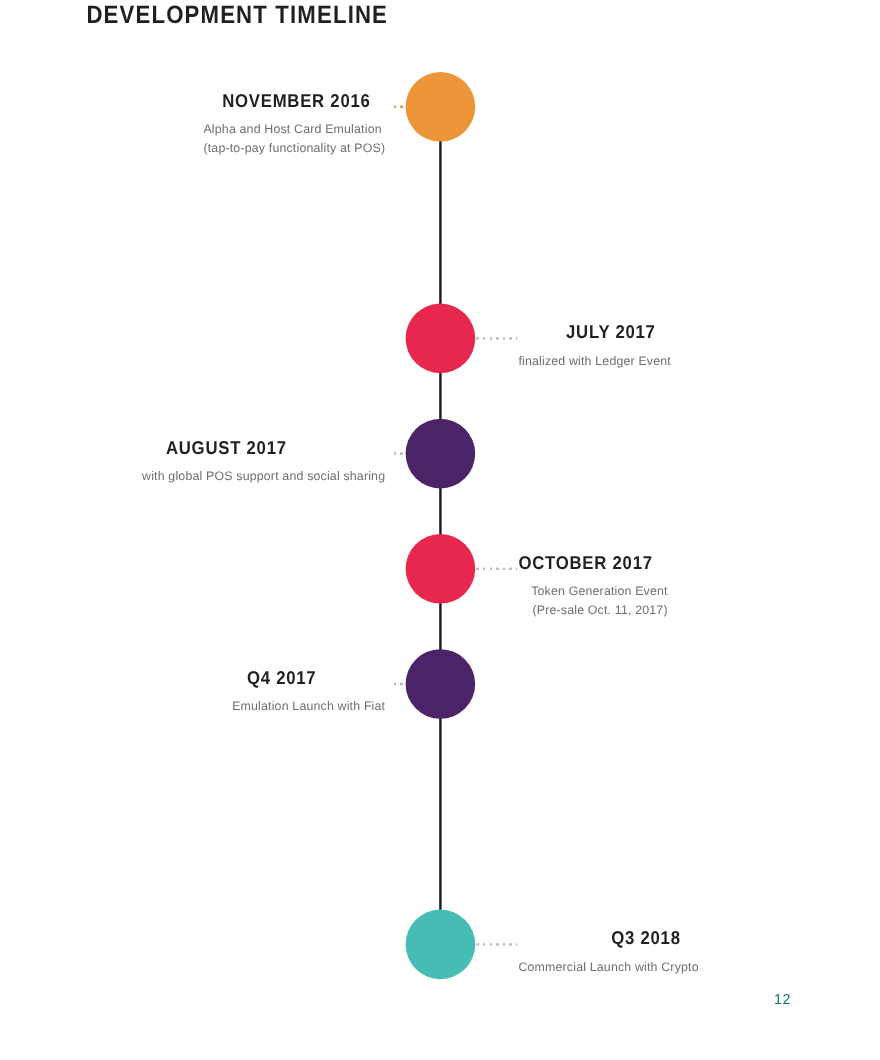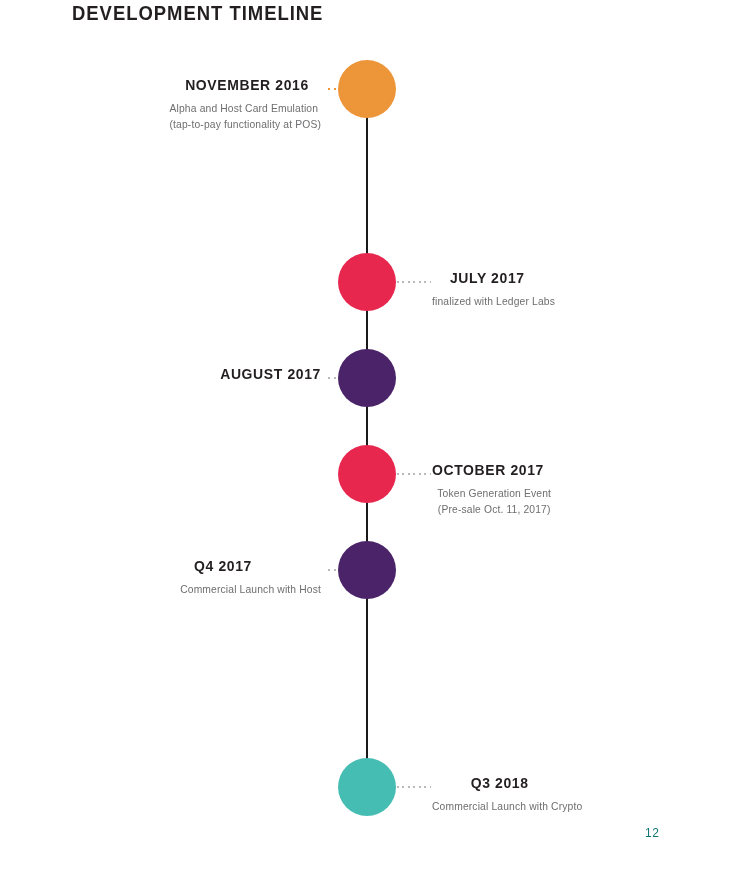--- a/index.html
+++ b/index.html
@@ -82,21 +82,21 @@
   .connector.left  { right: 371px; width: 34px; }
   .connector.right { left: 397px;  width: 34px; }
 
   
   .label {
     position: absolute;
     z-index: 2;
   }
 
   .label.left  { right: 412px; text-align: left; }
-  .label.right { left: 432px;  text-align: center;  }
+  .label.right { left: 432px;  text-align: right;  }
 
   .date {
     font-family: "Liberation Sans Narrow", "Liberation Sans", sans-serif;
     font-size: 15.5px;
     font-weight: bold;
     letter-spacing: 0.7px;
     color: #231f20;
     transform: scaleX(0.9);
     white-space: nowrap;
     line-height: 1.15;
@@ -145,32 +145,33 @@
       </div>
     </div>
     <div class="milestone" style="top: 282px;">
       <div class="dot" style="background: rgb(232, 39, 79);"></div>
       <div class="connector right" style="color: rgb(185, 185, 187);">
         <div class="dashes"></div>
       </div>
       <div class="label right" style="top: -13px;">
         <div class="date">JULY 2017</div>
         <div class="desc">
-          <div>finalized with Ledger Labs</div>
+          <div>finalized with Ledger Event</div>
         </div>
       </div>
     </div>
     <div class="milestone" style="top: 378px;">
       <div class="dot" style="background: rgb(74, 35, 104);"></div>
       <div class="connector left" style="color: rgb(185, 185, 187);">
         <div class="dashes"></div>
       </div>
       <div class="label left" style="top: -13px;">
         <div class="date">AUGUST 2017</div>
         <div class="desc">
+          <div>with global POS support and social sharing</div>
         </div>
       </div>
     </div>
     <div class="milestone" style="top: 474px;">
       <div class="dot" style="background: rgb(232, 39, 79);"></div>
       <div class="connector right" style="color: rgb(185, 185, 187);">
         <div class="dashes"></div>
       </div>
       <div class="label right" style="top: -13px;">
         <div class="date">OCTOBER 2017</div>
@@ -181,21 +182,21 @@
       </div>
     </div>
     <div class="milestone" style="top: 570px;">
       <div class="dot" style="background: rgb(74, 35, 104);"></div>
       <div class="connector left" style="color: rgb(185, 185, 187);">
         <div class="dashes"></div>
       </div>
       <div class="label left" style="top: -13px;">
         <div class="date">Q4 2017</div>
         <div class="desc">
-          <div>Commercial Launch with Host</div>
+          <div>Emulation Launch with Fiat</div>
         </div>
       </div>
     </div>
     <div class="milestone" style="top: 787px;">
       <div class="dot" style="background: rgb(69, 189, 179);"></div>
       <div class="connector right" style="color: rgb(185, 185, 187);">
         <div class="dashes"></div>
       </div>
       <div class="label right" style="top: -13px;">
         <div class="date">Q3 2018</div>

